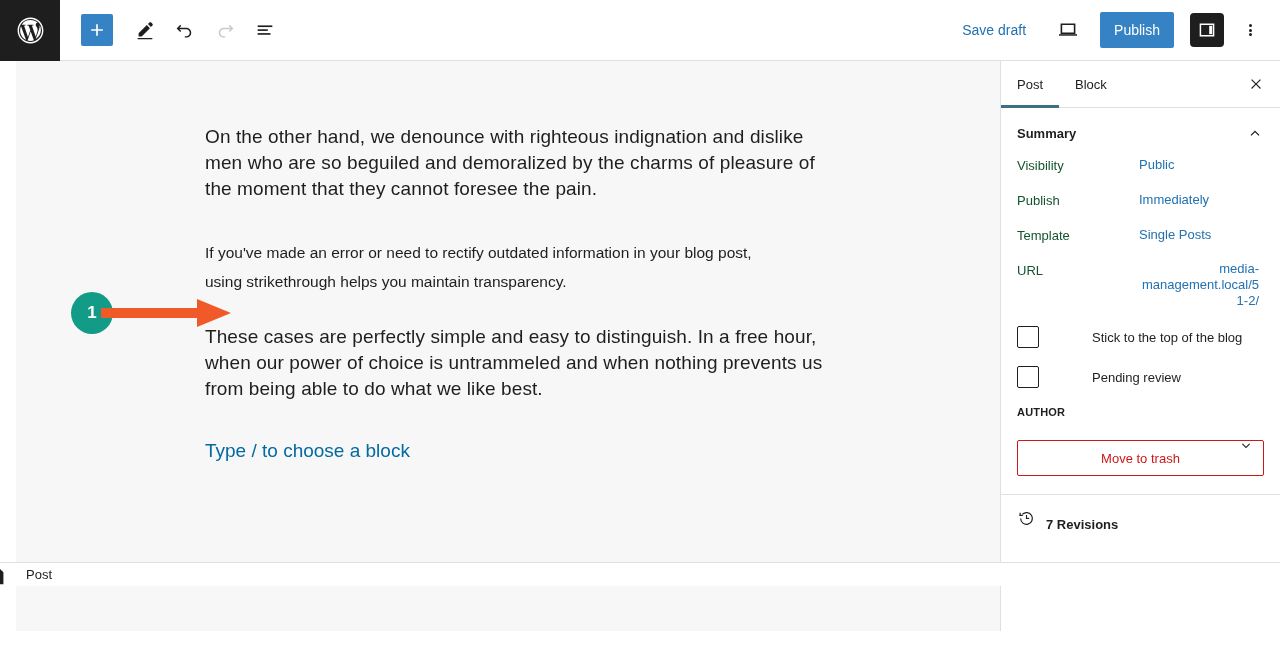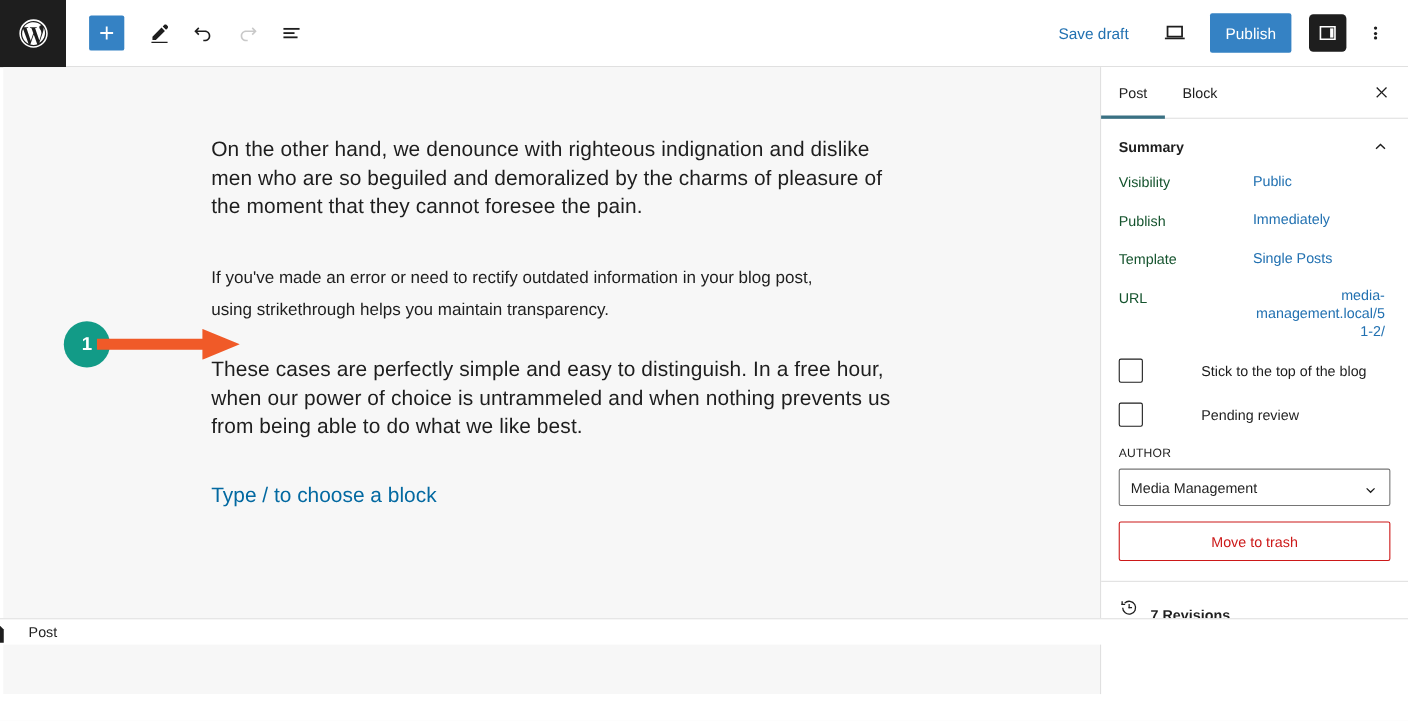--- a/index.html
+++ b/index.html
@@ -76,21 +76,21 @@
   }
   .kebab-btn {
     width: 36px; height: 36px; margin-left: 4px;
     background: none; border: none; cursor: pointer;
     display: flex; align-items: center; justify-content: center; padding: 0;
   }
   .kebab-dot { width: 3px; height: 3px; background: #1e1e1e; border-radius: 50%; display: block; margin: 1.5px 0; }
 
   
   .canvas {
-    position: absolute; top: 61px; left: 3px;
+    position: absolute; top: 61px; left: 16px;
     width: 1000px; height: 570px;
     background: #f7f7f7;
     overflow: hidden;
   }
   .content-col {
     position: absolute;
     left: 189px; top: 63px;
     width: 640px;
   }
   .para-lg {
@@ -184,21 +184,21 @@
   .sb-row-value.url { line-height: 16px; max-width: 120px; }
 
   .sb-check-row { display: flex; align-items: center; padding: 0 16px; margin-bottom: 18px; gap: 40px; }
   .sb-checkbox {
     width: 22px; height: 22px; border: 1.5px solid #1e1e1e;
     border-radius: 2px; background: #fff; flex: 0 0 22px; cursor: pointer;
   }
   .sb-check-label { font-size: 13px; margin-left: 13px; color: #1e1e1e; }
 
   .sb-field-label {
-    padding: 0 16px; font-size: 11px; font-weight: 400;
+    padding: 0 16px; font-size: 11px; font-weight: 700;
     text-transform: uppercase; letter-spacing: 0.2px;
     color: #1e1e1e; margin-bottom: 8px;
   }
   .sb-select-wrap { padding: 0 16px; position: relative; }
   .sb-select {
     width: 100%; height: 34px;
     border: 1px solid #757575; border-radius: 2px;
     background: #fff; font-size: 13px; color: #1e1e1e;
     padding: 0 28px 0 10px;
     appearance: none; -webkit-appearance: none;
@@ -365,23 +365,20 @@
       <span class="sb-checkbox"></span>
       <span class="sb-check-label">Stick to the top of the blog</span>
     </div>
     <div class="sb-check-row">
       <span class="sb-checkbox"></span>
       <span class="sb-check-label">Pending review</span>
     </div>
 
     <div class="sb-field-label">AUTHOR</div>
     <div class="sb-select-wrap">
-      <select class="sb-select">
-        <option>Media Management</option>
-      </select>
       <span class="sb-select-chevron">
         <svg width="16" height="16" viewBox="0 0 24 24">
           <path fill="#1e1e1e" d="M12 15.5l-6-6L7.2 8.3 12 13l4.8-4.7L18 9.5z"></path>
         </svg>
       </span>
     </div>
 
     <div class="sb-trash-wrap">
       <button class="sb-trash-btn">Move to trash</button>
     </div>

